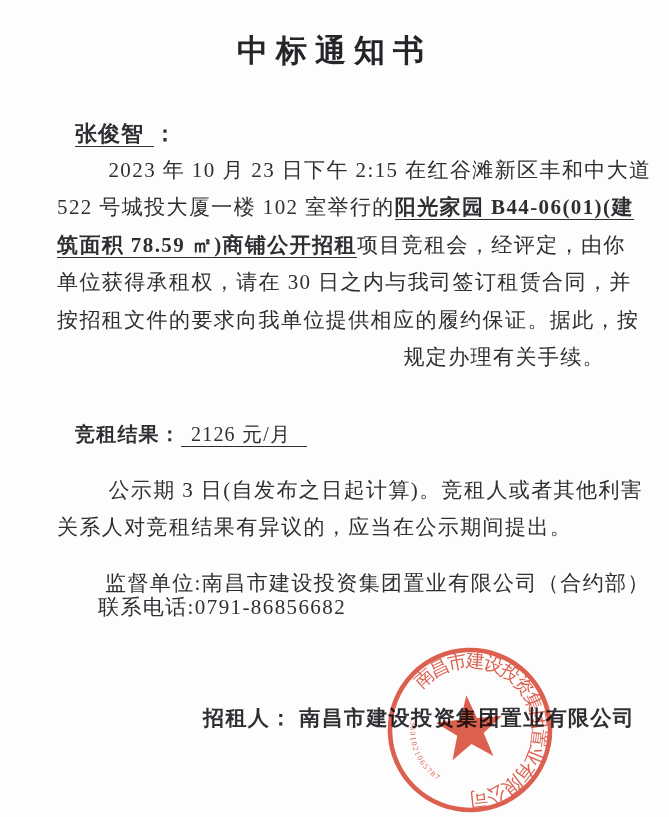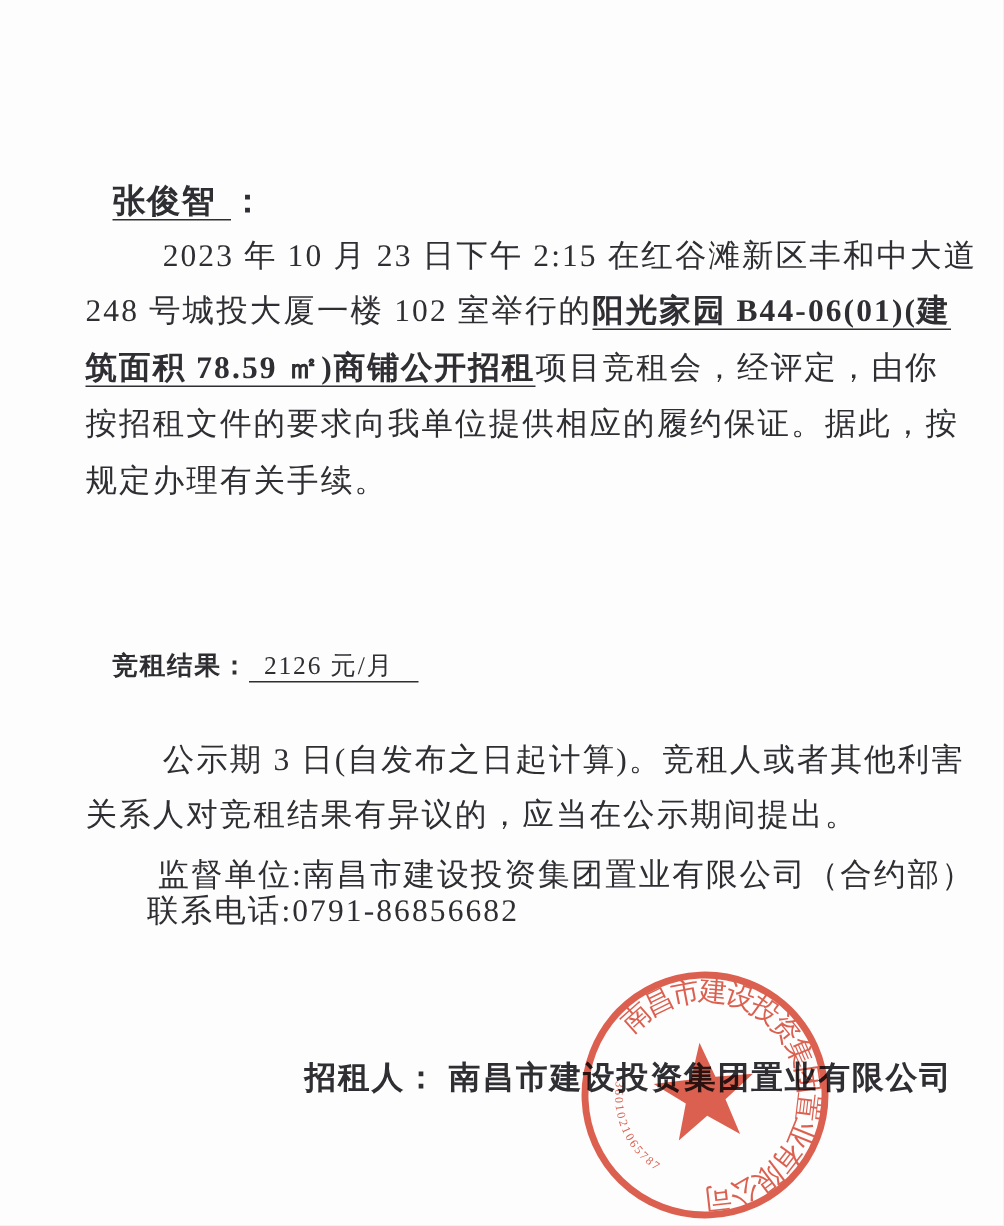--- a/index.html
+++ b/index.html
@@ -23,25 +23,25 @@
   }
   .salutation .name{
     border-bottom:1.6px solid #2f2e33;
     padding-right:10px;
     text-align:center;
   }
   .para{position:absolute;left:57px;width:548px;font-size:21px;}
   .para .line{height:37.4px;line-height:37.4px;letter-spacing:1.4px;white-space:nowrap;}
   .para .line.indent{text-indent:2.45em;}
   .para .em{font-weight:700;border-bottom:1.8px solid #2f2e33;}
-  .p1{top:152px;}
-  .p2{top:488px;}
+  .p1{top:152px;text-align:right;}
+  .p2{top:472px;}
   .result-line{
-    position:absolute;top:432px;left:75px;
-    font-size:17px;letter-spacing:1.2px;white-space:nowrap;
+    position:absolute;top:421px;left:75px;
+    font-size:20px;letter-spacing:1.2px;white-space:nowrap;
   }
   .result-line .label{font-weight:700;}
   .result-line .value{
     border-bottom:1.6px solid #2f2e33;
     padding:0 16px 1px 10px;
   }
   .single-line{
     position:absolute;font-size:21px;letter-spacing:1.4px;white-space:nowrap;
     height:37.4px;line-height:37.4px;
   }
@@ -52,29 +52,31 @@
   .seal{
     position:absolute;left:370px;top:630px;width:200px;height:200px;
     mix-blend-mode:multiply;opacity:0.88;
   }
 </style>
 </head>
 <body>
 
 <div class="page">
 
+  <h1 class="doc-title">中标通知书</h1>
 
   <div class="salutation">
     <span class="name">张俊智</span><span>：</span>
   </div>
 
   <div class="para p1">
       <div class="line indent"><span>2023 年 10 月 23 日下午 2:15 在红谷滩新区丰和中大道</span></div>
-      <div class="line"><span>248 号城投大厦一楼 102 室举行的</span><span class="em">阳光家园 B44-06(01)(建</span></div>
+      <div class="line"><span>522 号城投大厦一楼 102 室举行的</span><span class="em">阳光家园 B44-06(01)(建</span></div>
       <div class="line"><span class="em">筑面积 78.59 ㎡)商铺公开招租</span><span>项目竞租会，经评定，由你</span></div>
+      <div class="line"><span>单位获得承租权，请在 30 日之内与我司签订租赁合同，并</span></div>
       <div class="line"><span>按招租文件的要求向我单位提供相应的履约保证。据此，按</span></div>
       <div class="line"><span>规定办理有关手续。</span></div>
     </div>
 
   <div class="result-line">
     <span class="label">竞租结果：</span><span class="value">2126 元/月</span>
   </div>
 
   <div class="para p2">
       <div class="line indent"><span>公示期 3 日(自发布之日起计算)。竞租人或者其他利害</span></div>

